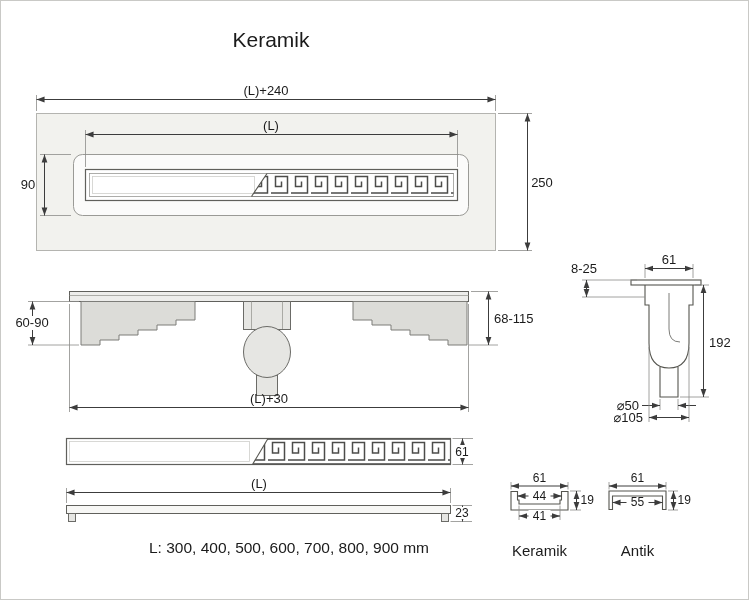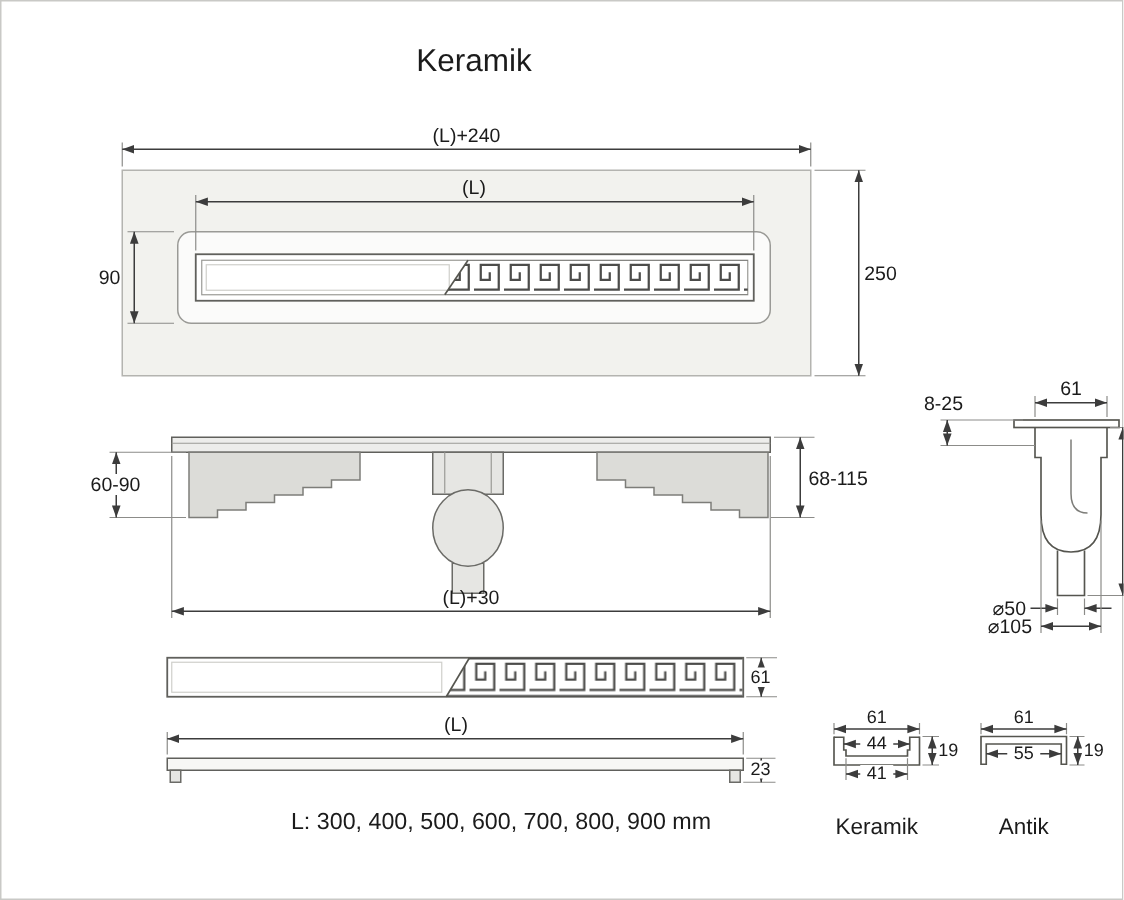--- a/index.html
+++ b/index.html
@@ -1,16 +1,16 @@
 <!DOCTYPE html>
 <html><head>
 <meta charset="utf-8">
 <style>
   html,body{margin:0;padding:0;background:#fff;}
-  #canvas{width:749px;height:600px;box-sizing:border-box;border:1px solid #c9c9c6;background:#fff;padding-left:45px;}
+  #canvas{width:749px;height:600px;box-sizing:border-box;border:1px solid #c9c9c6;background:#fff;}
   svg{display:block;}
   svg text{font-family:"Liberation Sans",sans-serif;fill:#1b1b1b;}
   .dt{font-size:13px;text-anchor:middle;}
   .dts{font-size:13px;text-anchor:start;}
   .dte{font-size:13px;text-anchor:end;}
   .small{font-size:12px;text-anchor:middle;}
   .smalls{font-size:12px;text-anchor:start;}
   .lbl{font-size:15px;text-anchor:middle;}
   .title{font-size:21px;text-anchor:middle;}
   .note{font-size:15.5px;text-anchor:middle;}

